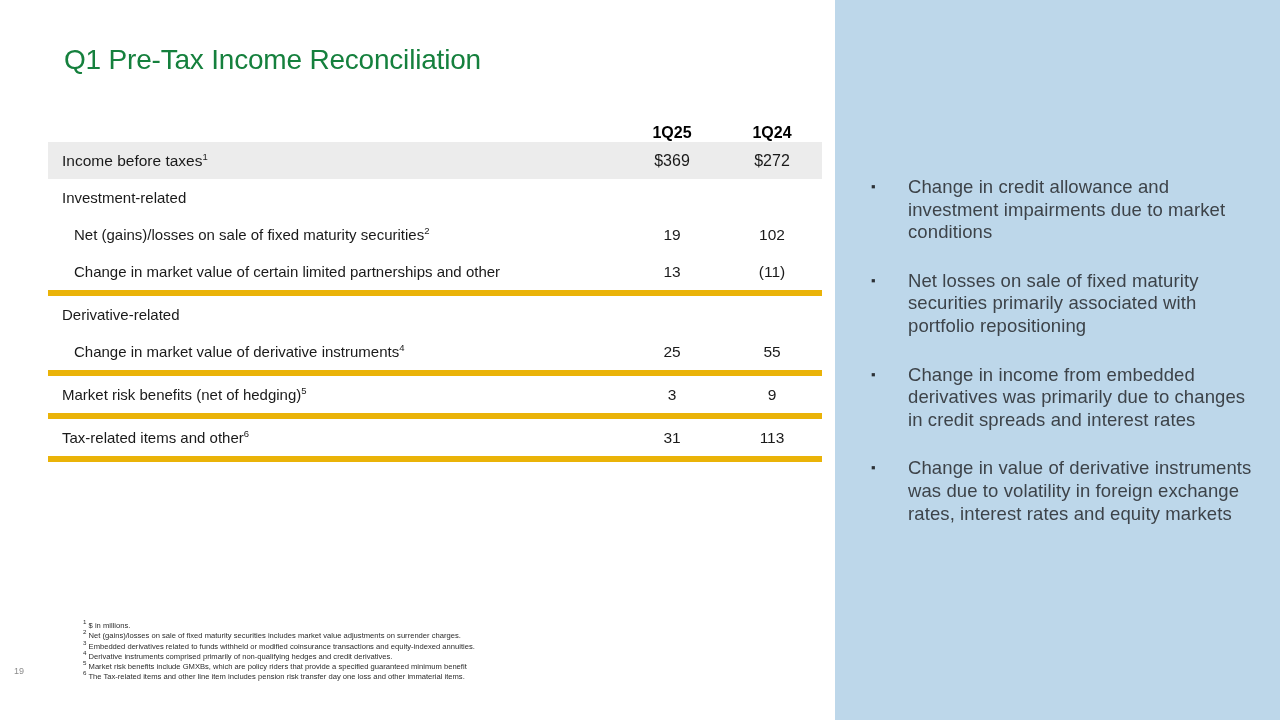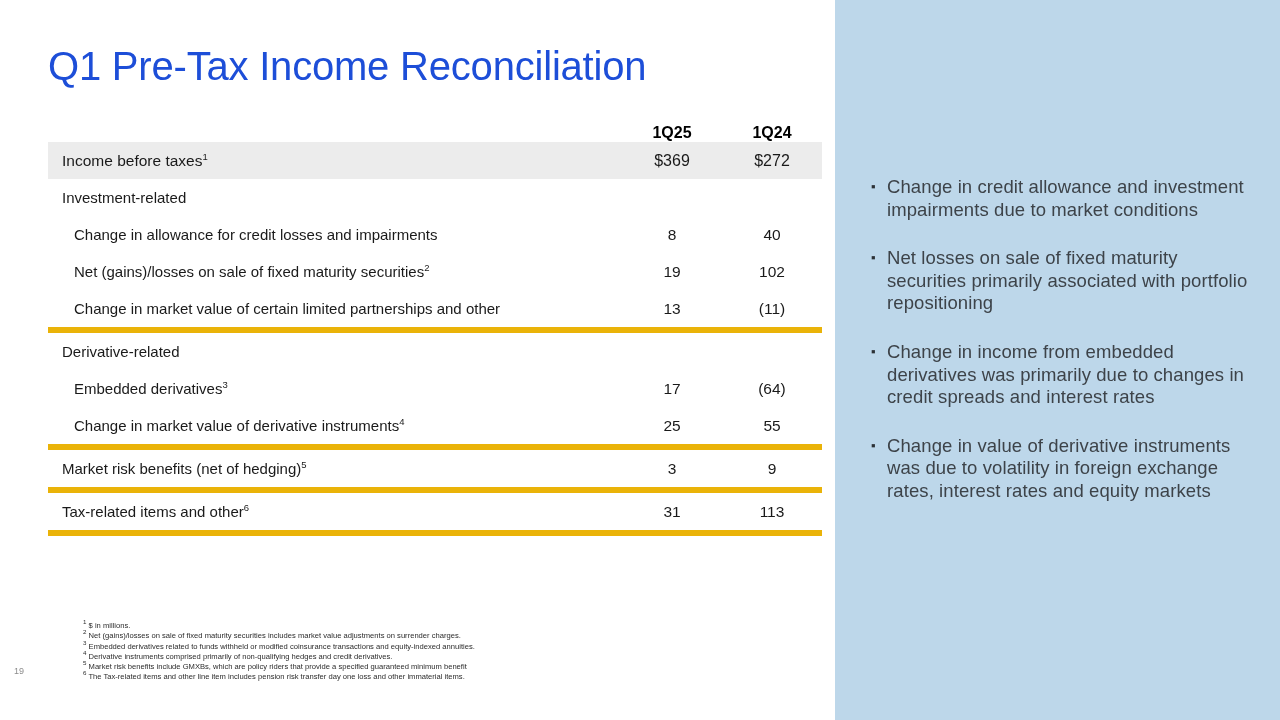--- a/index.html
+++ b/index.html
@@ -43,29 +43,30 @@
     line-height: 22.6px;
     color: #2c3136;
   }
   .bullet-text {
     flex: 1 1 auto;
     font-size: 18.5px;
     line-height: 22.6px;
     color: #3d4category;
     color: #3d4349;
     letter-spacing: 0.1px;
+    margin-left: 21px;
   }
 
   
   #slide-title {
     position: absolute;
-    left: 48px;
+    left: 64px;
     top: 44px;
-    font-size: 40px;
-    color: #1d4ed8;
+    font-size: 28px;
+    color: #15803d;
     letter-spacing: -0.2px;
     white-space: nowrap;
   }
 
   #recon-table {
     position: absolute;
     left: 48px;
     top: 124px;
     width: 774px;
     border-collapse: collapse;
@@ -172,43 +173,33 @@
         <td class="col-label lbl-0">Income before taxes<span class="sup">1</span></td>
         <td class="col-val">$369</td>
         <td class="col-val">$272</td>
       </tr>
       <tr class="row">
         <td class="col-label lbl-1">Investment-related</td>
         <td class="col-val"></td>
         <td class="col-val"></td>
       </tr>
       <tr class="row">
-        <td class="col-label lbl-2">Change in allowance for credit losses and impairments</td>
-        <td class="col-val">8</td>
-        <td class="col-val">40</td>
-      </tr>
-      <tr class="row">
         <td class="col-label lbl-2">Net (gains)/losses on sale of fixed maturity securities<span class="sup">2</span></td>
         <td class="col-val">19</td>
         <td class="col-val">102</td>
       </tr>
       <tr class="row botrule">
         <td class="col-label lbl-2">Change in market value of certain limited partnerships and other</td>
         <td class="col-val">13</td>
         <td class="col-val">(11)</td>
       </tr>
       <tr class="row">
         <td class="col-label lbl-1">Derivative-related</td>
         <td class="col-val"></td>
         <td class="col-val"></td>
-      </tr>
-      <tr class="row">
-        <td class="col-label lbl-2">Embedded derivatives<span class="sup">3</span></td>
-        <td class="col-val">17</td>
-        <td class="col-val">(64)</td>
       </tr>
       <tr class="row botrule">
         <td class="col-label lbl-2">Change in market value of derivative instruments<span class="sup">4</span></td>
         <td class="col-val">25</td>
         <td class="col-val">55</td>
       </tr>
       <tr class="row botrule">
         <td class="col-label lbl-1">Market risk benefits (net of hedging)<span class="sup">5</span></td>
         <td class="col-val">3</td>
         <td class="col-val">9</td>

